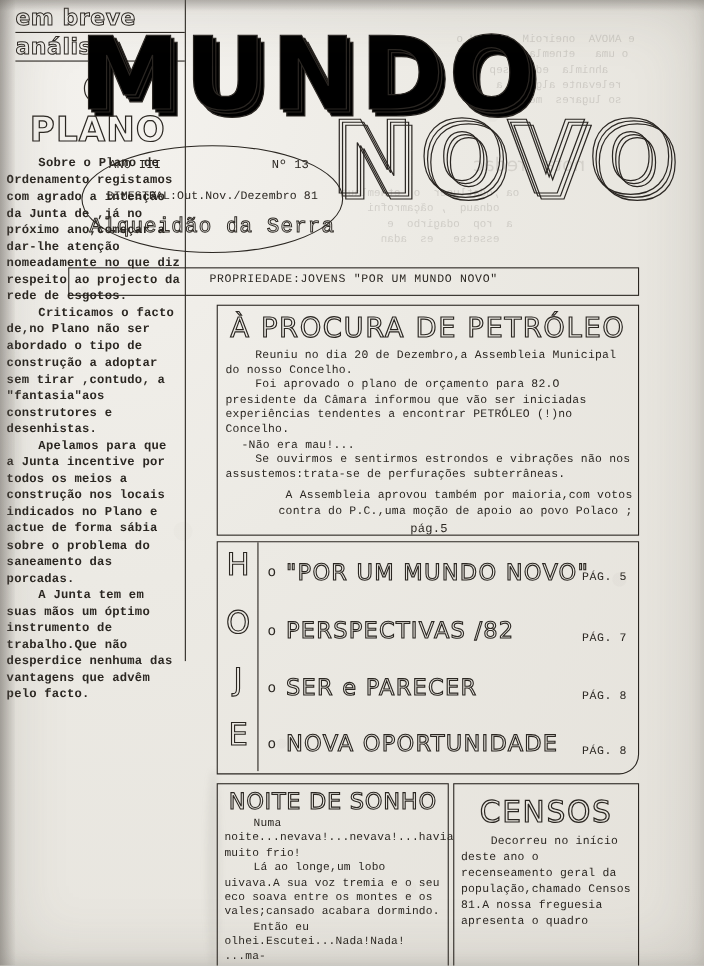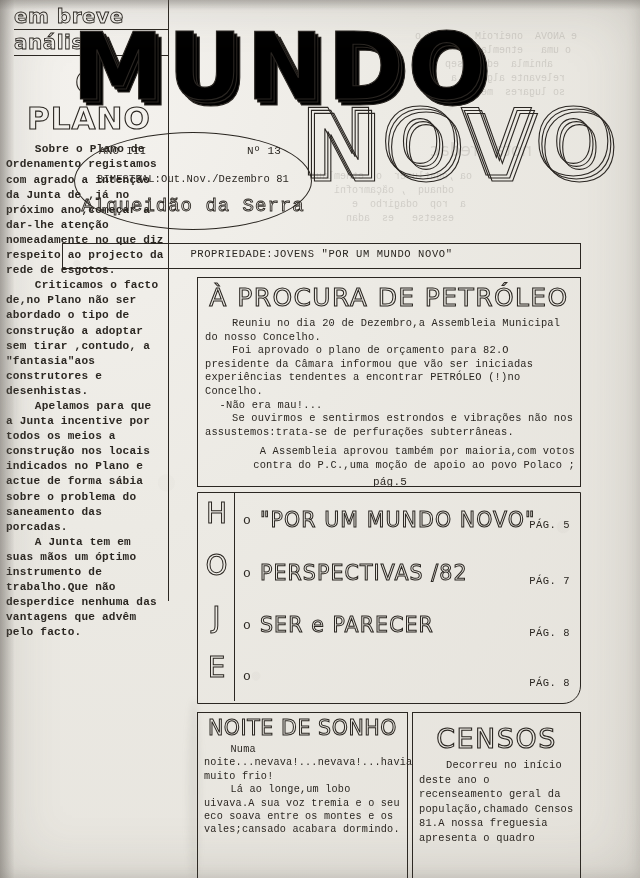--- a/index.html
+++ b/index.html
@@ -211,30 +211,32 @@
         <span class="idx-title">PERSPECTIVAS /82</span>
         <span class="idx-pag">PÁG. 7</span>
       </div>
       <div class="idx-row" style="height:52px;">
         <span class="bullet">o</span>
         <span class="idx-title">SER e PARECER</span>
         <span class="idx-pag">PÁG. 8</span>
       </div>
       <div class="idx-row" style="height:50px;">
         <span class="bullet">o</span>
+        <span class="idx-title">NOVA  OPORTUNIDADE</span>
         <span class="idx-pag">PÁG. 8</span>
       </div>
     </div>
   </div>
 
   <div class="box box-sonho">
     <div class="h-sonho">NOITE DE SONHO</div>
     <div class="tw">
       <p>Numa noite...nevava!...nevava!...havia muito frio!</p>
       <p>Lá ao longe,um lobo uivava.A sua voz tremia e o seu eco soava entre os montes e os vales;cansado acabara dormindo.</p>
+      <p>Então eu olhei.Escutei...Nada!Nada!   ...ma-</p>
     </div>
   </div>
 
   <div class="box box-censos">
     <div class="h-censos">CENSOS</div>
     <div class="tw">
       <p>Decorreu no início deste ano o recenseamento geral da população,chamado Censos 81.A nossa freguesia apresenta o quadro</p>
     </div>
   </div>
 

